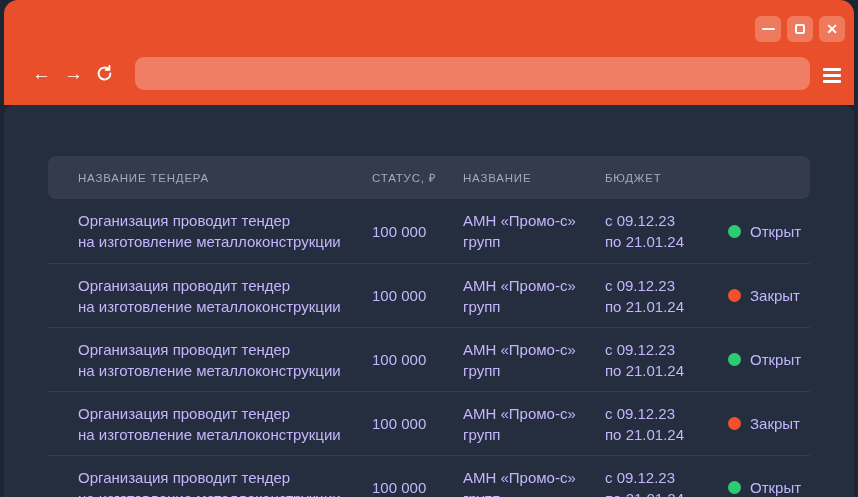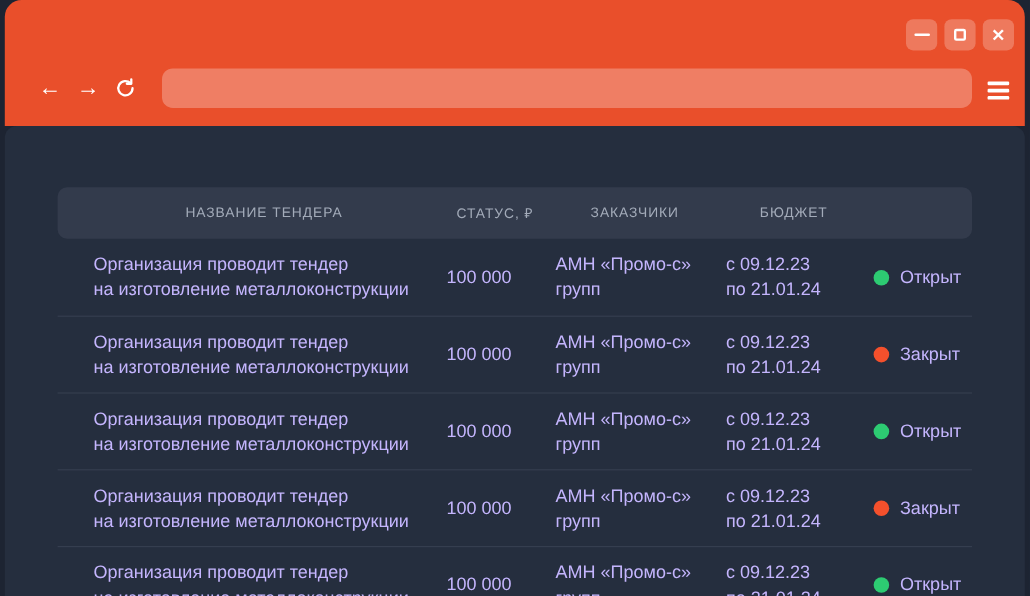--- a/index.html
+++ b/index.html
@@ -54,21 +54,21 @@
   
   .tender-table { position: absolute; left: 44px; top: 51px; width: 762px; }
   .grid-cols {
     display: grid;
     grid-template-columns: 294px 91px 142px 123px 1fr;
     align-items: center;
     padding-left: 30px;
   }
   .thead {
     height: 43px; background: #333B4C; border-radius: 8px;
-    font-size: 11.5px; letter-spacing: 0.8px; color: #A3ABB9; text-align: center;
+    font-size: 11.5px; letter-spacing: 0.8px; color: #A3ABB9;
   }
   .trow {
     height: 64px; color: #c4b5fd; font-size: 15px; line-height: 21px; cursor: pointer;
   }
   .trow + .trow { border-top: 1px solid #353E4F; }
   .cell { padding-right: 10px; }
   .status-cell { display: flex; align-items: center; gap: 9px; }
   .status-dot { width: 13px; height: 13px; border-radius: 50%; flex: 0 0 auto; }
 </style>
 </head>
@@ -111,21 +111,21 @@
       </button>
     </div>
   </div>
 
   <div class="panel">
     <div class="tender-table">
 
       <div class="thead grid-cols">
         <div class="cell">НАЗВАНИЕ ТЕНДЕРА</div>
         <div class="cell">СТАТУС, ₽</div>
-        <div class="cell">ЗАКАЗЧИКИ</div>
+        <div class="cell">НАЗВАНИЕ</div>
         <div class="cell">БЮДЖЕТ</div>
       </div>
 
       <div class="trow grid-cols">
         <div class="cell">
           <div>Организация проводит тендер</div>
           <div>на изготовление металлоконструкции</div>
         </div>
         <div class="cell">100 000</div>
         <div class="cell">

